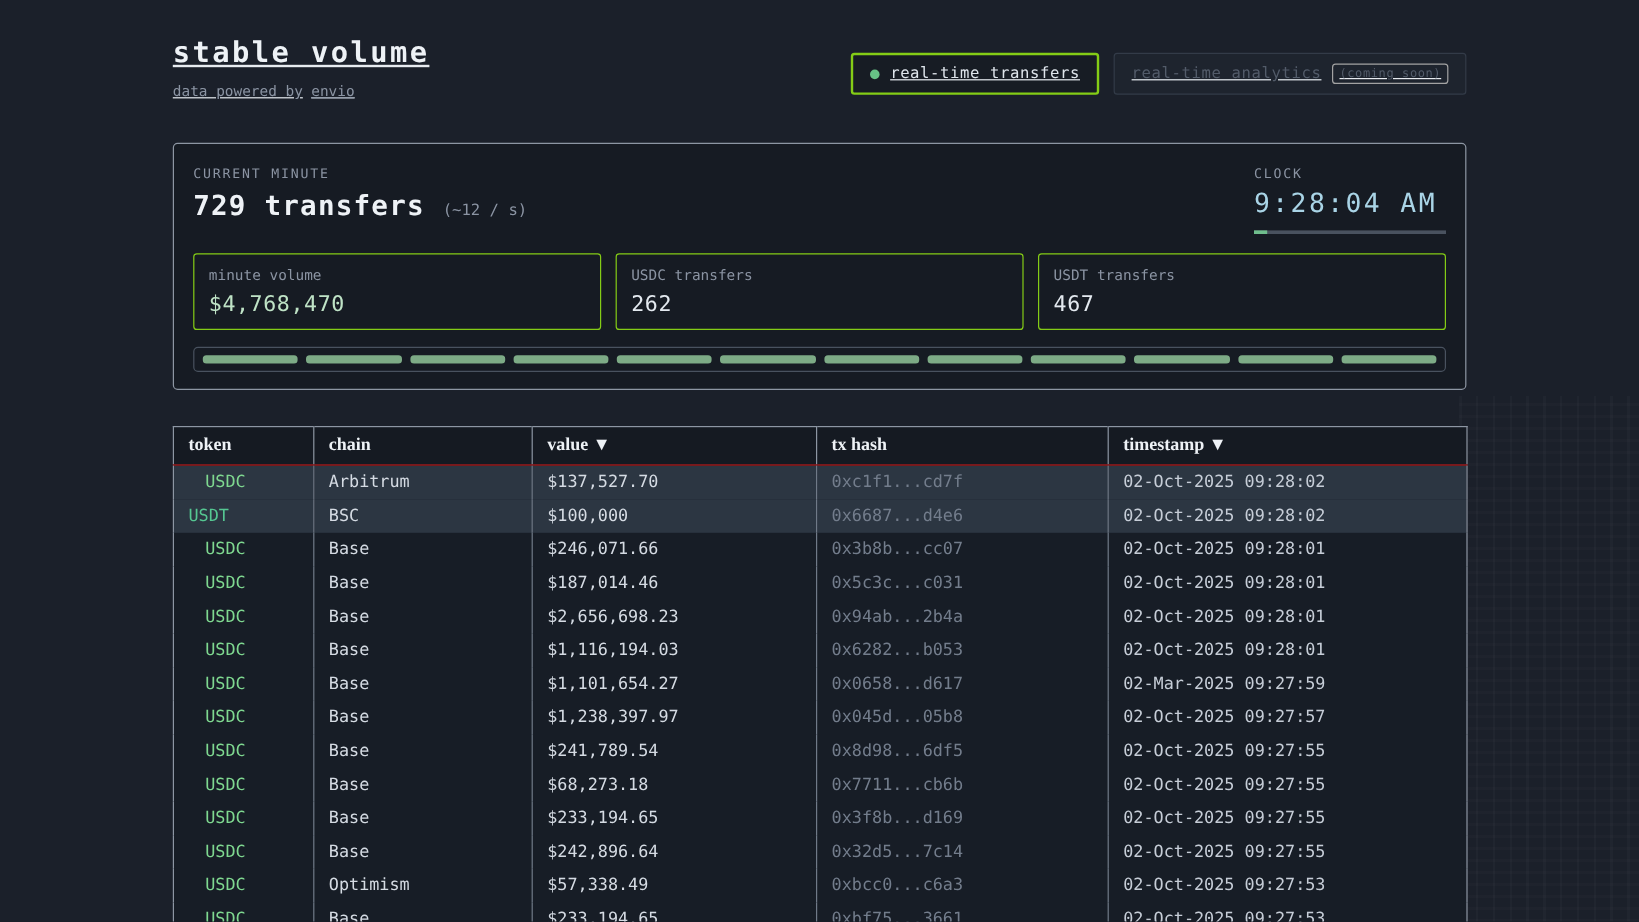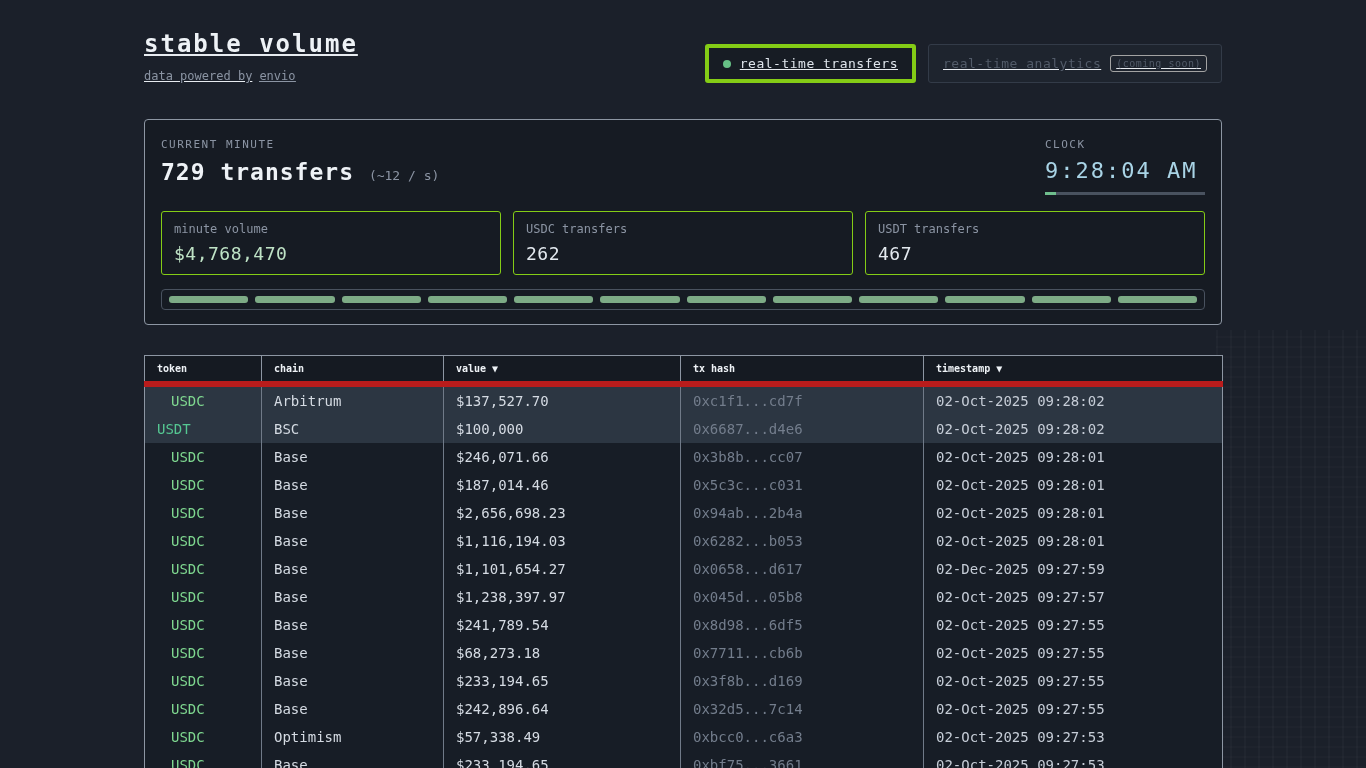--- a/index.html
+++ b/index.html
@@ -22,21 +22,21 @@
   
   .topbar { display:flex; justify-content:space-between; align-items:flex-start; margin-bottom:36px;text-decoration:underline; }
   .app-title { font-size:24px; font-weight:bold; letter-spacing:2px; color:#eef2f6; }
   .powered { margin-top:11px; font-size:12px; color:#8b94a3; }
   .powered a { color:#8b94a3; text-decoration:underline; margin-left:7px; cursor:pointer; }
   .tabs { display:flex; gap:12px; margin-top:14px; }
   .tab {
     font-family:inherit; font-size:13px; padding:8px 14px; cursor:pointer;
     display:flex; align-items:center; gap:9px; border-radius:3px; letter-spacing:0.5px;
   }
-  .tab.active { border:4px solid #84cc16; color:#dfe5ec; background:#171c24; }
+  .tab.active { border:2px solid #84cc16; color:#dfe5ec; background:#171c24; }
   .dot { width:8px; height:8px; border-radius:50%; background:#67c186; }
   .tab.disabled { border:1px solid #333b48; color:#525b69; background:#1e242e; }
   .soon-badge { font-size:10px; border:1px solid #a3a3a3; padding:2px 5px; color:#525b69; border-radius:3px; }
 
   
   .stats-card {
     border:1px solid #8d96a3; border-radius:4px; background:#161b23;
     padding:18px 16px 14px; margin-bottom:30px;
   }
   .stats-top { display:flex; justify-content:space-between; align-items:flex-start; margin-bottom:16px; }
@@ -56,23 +56,23 @@
   .segment { flex:1; height:7px; background:#7dab86; border-radius:3px; }
 
   
   table {
     width:100%; border-collapse:collapse; table-layout:fixed;
     border:1px solid #8d96a3; background:#171d26; font-size:14px;
   }
   col.c-token { width:117px; } col.c-chain { width:182px; } col.c-value { width:237px; }
   col.c-tx { width:243px; } col.c-ts { width:299px; }
   th {
-    text-align:left; font-size:10px; font-weight:bold; color:#eef2f6;
-    padding:7px 12px; border-left:1px solid #8d96a3; border-bottom:6px solid #b91c1c;
-    cursor:pointer; background:#151a22;
+    text-align:left; font-size:15px; font-weight:bold; color:#eef2f6;
+    padding:7px 12px; border-left:1px solid #8d96a3; border-bottom:1px solid #b91c1c;
+    cursor:pointer; background:#151a22;font-family:Liberation Serif, serif;
   }
   th:first-child, td:first-child { border-left:none; }
   td { padding:6px 12px; border-left:1px solid #707a88; white-space:nowrap; overflow:hidden; }
   tr.hl td { background:#2c3642; }
   .tok-USDC { color:#7fd890;padding-left:26px; }
   .tok-USDT { color:#55c792; }
   .chain { color:#d5dbe3; }
   .val { color:#d5dbe3; }
   .tx { color:#737d8c; cursor:pointer; }
   .ts { color:#c6cdd7; }
@@ -208,21 +208,21 @@
           <td class="chain">Base</td>
           <td class="val">$1,116,194.03</td>
           <td class="tx">0x6282...b053</td>
           <td class="ts">02-Oct-2025 09:28:01</td>
         </tr>
         <tr>
           <td class="tok-USDC">USDC</td>
           <td class="chain">Base</td>
           <td class="val">$1,101,654.27</td>
           <td class="tx">0x0658...d617</td>
-          <td class="ts">02-Dec-2025 09:27:59</td>
+          <td class="ts">02-Mar-2025 09:27:59</td>
         </tr>
         <tr>
           <td class="tok-USDC">USDC</td>
           <td class="chain">Base</td>
           <td class="val">$1,238,397.97</td>
           <td class="tx">0x045d...05b8</td>
           <td class="ts">02-Oct-2025 09:27:57</td>
         </tr>
         <tr>
           <td class="tok-USDC">USDC</td>

